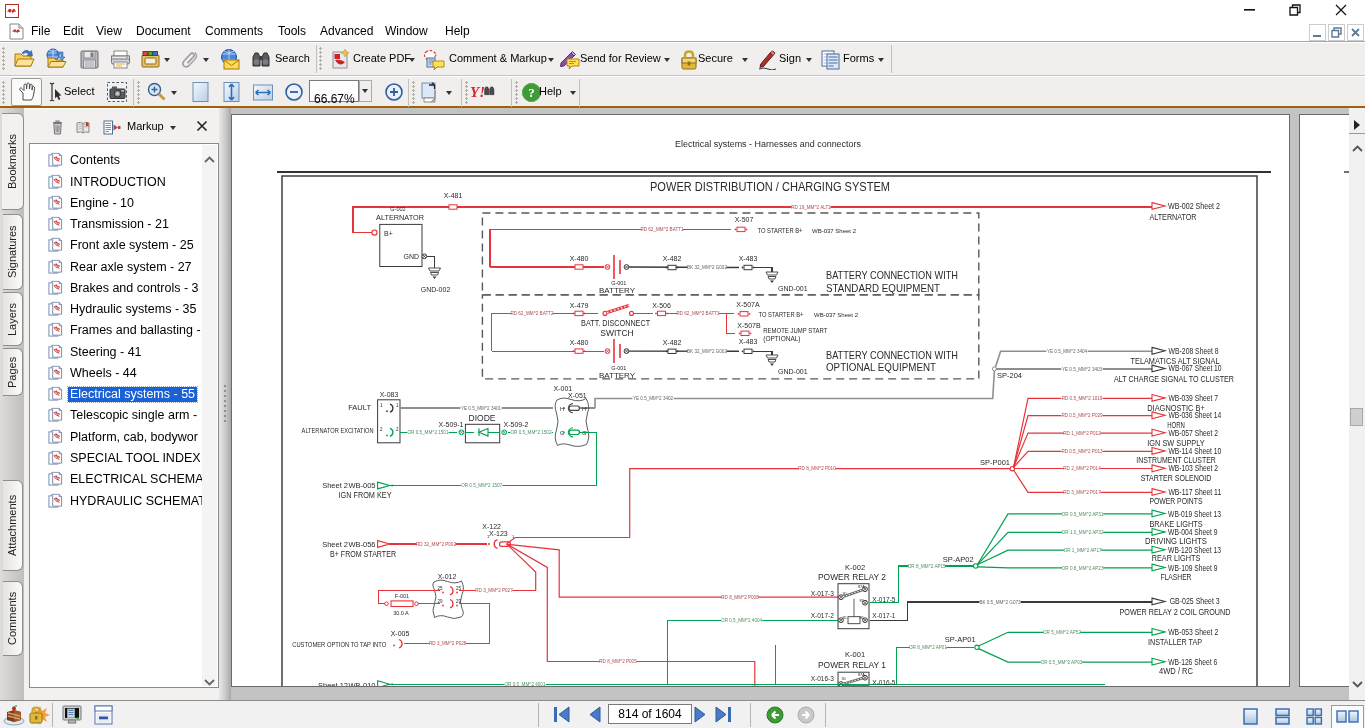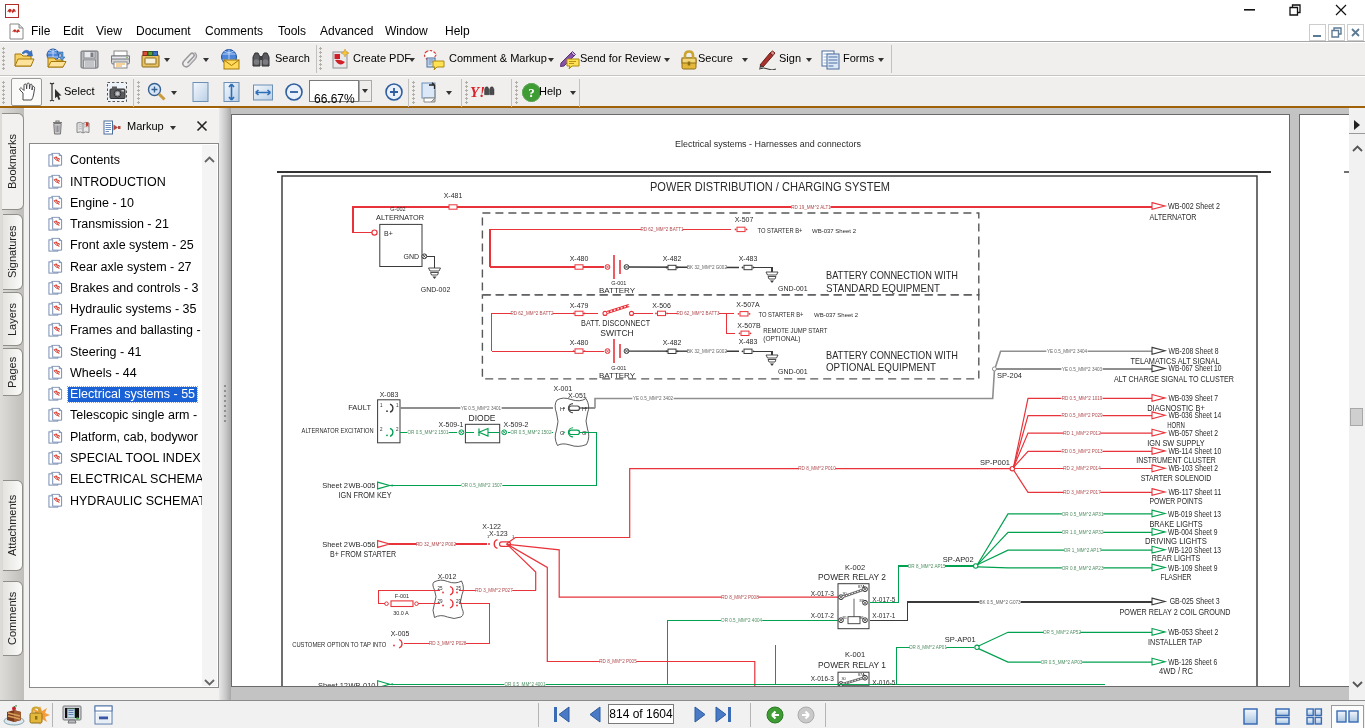--- a/index.html
+++ b/index.html
@@ -25,21 +25,21 @@
 .bt { position:absolute; left:22px; top:3px; font-size:12.5px; color:#000; }
 .bt.sel { background:#1b61d6; color:#fff; outline:1px dotted #e6943c; padding:0 2px 1px 2px; left:20px; }
 #pvscroll { position:absolute; right:1px; top:1px; width:15px; height:541px; background:#f4f4f4; }
 #splitter { position:absolute; left:219px; top:0; width:12px; height:592px; background:linear-gradient(to right,#e8e8e8,#c9c9c9 55%,#a7a7a7); }
 #docarea { position:absolute; left:231px; top:0; width:1341px; height:592px; background:#c3c3c3; }
 #page1 { position:absolute; left:0; top:6px; width:1059px; height:573px; background:#fff; border:1px solid #6a6a6a; }
 #page2 { position:absolute; left:1068px; top:6px; width:50px; height:573px; background:#fff; border:1px solid #6a6a6a; border-right:none; }
 #dochscroll { position:absolute; left:0; top:579px; width:1118px; height:13px; background:#f1f1f1; }
 #vscroll { position:absolute; left:1349px; top:0; width:16px; height:592px; background:#f1f1f1; }
 #statusbar { position:absolute; left:0; top:700px; width:1365px; height:28px; background:#f1f1f1; border-top:1px solid #8c8c8c; }
-#pgbox { position:absolute; left:608px; top:3px; width:66px; height:20px; background:#fff; border:1px solid #7a7a7a; font-size:12px; text-align:center; line-height:19px; }
+#pgbox { position:absolute; left:608px; top:3px; width:84px; height:20px; background:#fff; border:1px solid #7a7a7a; font-size:12px; text-align:center; line-height:19px; }
 .sbsep { position:absolute; top:2px; width:1px; height:24px; background:#b5b5b5; }
 </style></head>
 <body>
 <svg width="0" height="0" style="position:absolute">
     <defs>
 <linearGradient id="pg" x1="0" y1="0" x2="1" y2="1">
         <stop offset="0" stop-color="#f4f8fd"></stop>
         <stop offset="1" stop-color="#b9cfe6"></stop>
       </linearGradient>
 <linearGradient id="pgv" x1="0" y1="0" x2="0" y2="1">

